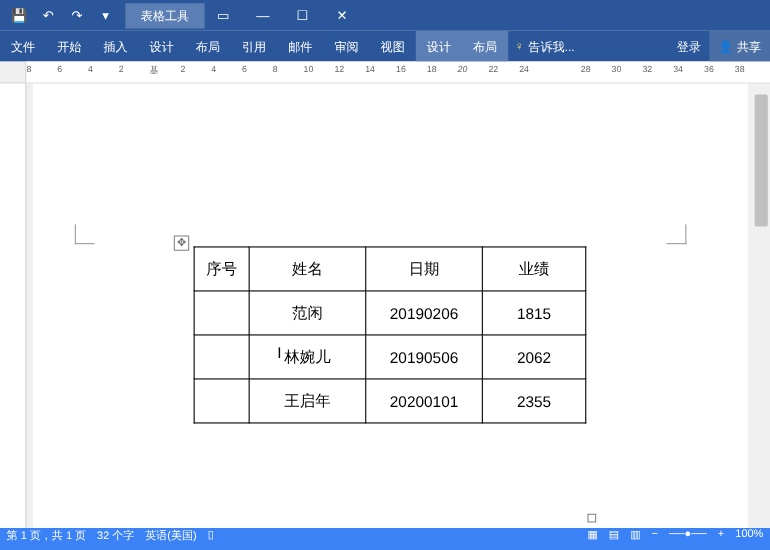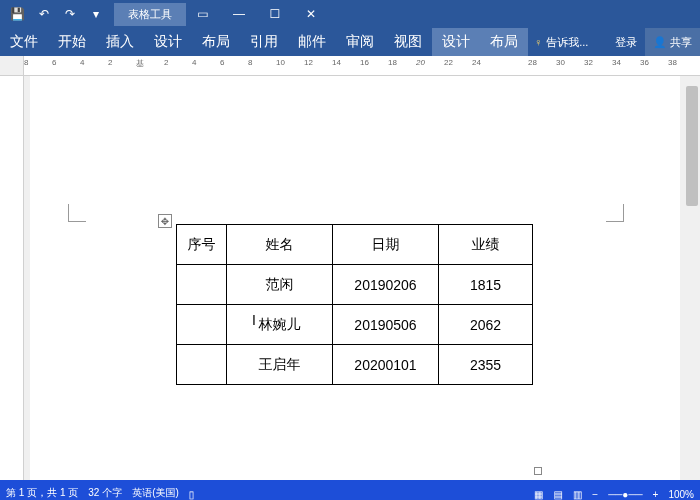--- a/index.html
+++ b/index.html
@@ -5,21 +5,21 @@
 *{margin:0;padding:0;box-sizing:border-box;font-family:"Microsoft YaHei",sans-serif}
 body{background:#fff;width:700px;height:500px;overflow:hidden;position:relative}
 .titlebar{height:28px;background:linear-gradient(#2b579a,#2b579a);display:flex;align-items:center;color:#fff;font-size:12px}
 .qat{display:flex;align-items:center;gap:6px;padding:0 8px}
 .qat-btn{width:20px;height:20px;display:flex;align-items:center;justify-content:center;cursor:pointer}
 .title-text{flex:1;text-align:center;font-size:12px;color:#fff}
 .ctx-tab{background:#5b7fb5;padding:4px 14px;font-size:11px;color:#fff}
 .win-ctrls{display:flex;gap:2px}
 .win-btn{width:34px;height:28px;display:flex;align-items:center;justify-content:center;cursor:pointer;font-size:12px}
 .ribbon{height:28px;background:#2b579a;display:flex;align-items:stretch;color:#fff;font-size:12px}
-.tab{padding:0 10px;display:flex;align-items:center;cursor:pointer;font-size:14px}
+.tab{padding:0 10px;display:flex;align-items:center;cursor:pointer;font-size:11px}
 .tab.ctx{background:#5b7fb5}
 .tellme{flex:1;display:flex;align-items:center;padding:0 6px;font-size:11px;gap:4px}
 .login{padding:0 8px;display:flex;align-items:center;font-size:11px}
 .share{background:#4a6fa5;padding:0 8px;display:flex;align-items:center;font-size:11px;gap:3px}
 .ruler-area{height:20px;background:#f0f0f0;border-bottom:1px solid #d0d0d0;display:flex}
 .ruler-corner{width:24px;border-right:1px solid #d0d0d0}
 .ruler{flex:1;position:relative;background:#fff;font-size:8px;color:#666}
 .ruler-tick{position:absolute;top:2px}
 .doc-area{position:relative;height:404px;background:#f0f0f0;overflow:hidden}
 .vruler{position:absolute;left:0;top:0;width:24px;height:100%;background:#fff;border-right:1px solid #d0d0d0}
@@ -30,21 +30,21 @@
 .tbl{position:absolute;left:146px;top:148px;border-collapse:collapse}
 .tbl td{border:1.5px solid #000;padding:10px 0;text-align:center;font-size:14px;height:40px}
 .tbl .c1{width:50px}
 .tbl .c2{width:106px}
 .tbl .c3{width:106px}
 .tbl .c4{width:94px}
 .cursor-i{position:absolute;color:#000;font-size:14px;pointer-events:none}
 .sz-handle{position:absolute;left:504px;top:391px;width:8px;height:8px;border:1px solid #888;background:#fff}
 .scroll-v{position:absolute;right:0;top:0;width:16px;height:100%;background:#f0f0f0}
 .scroll-thumb{position:absolute;right:2px;top:10px;width:12px;height:120px;background:#c0c0c0;border-radius:2px}
-.statusbar{position:absolute;bottom:0;left:0;right:0;height:20px;background:#1d4ed8;color:#fff;display:flex;align-items:flex-end;font-size:10px;padding:0 6px;gap:10px}
+.statusbar{position:absolute;bottom:0;left:0;right:0;height:20px;background:#3b82f6;color:#fff;display:flex;align-items:flex-start;font-size:10px;padding:0 6px;gap:10px}
 .sb-item{white-space:nowrap}
 .sb-spacer{flex:1}
 .bulb{color:#ffd965}
 </style>
 </head>
 <body>
 
 <div class="titlebar">
   <div class="qat">
     <div class="qat-btn">💾</div>

